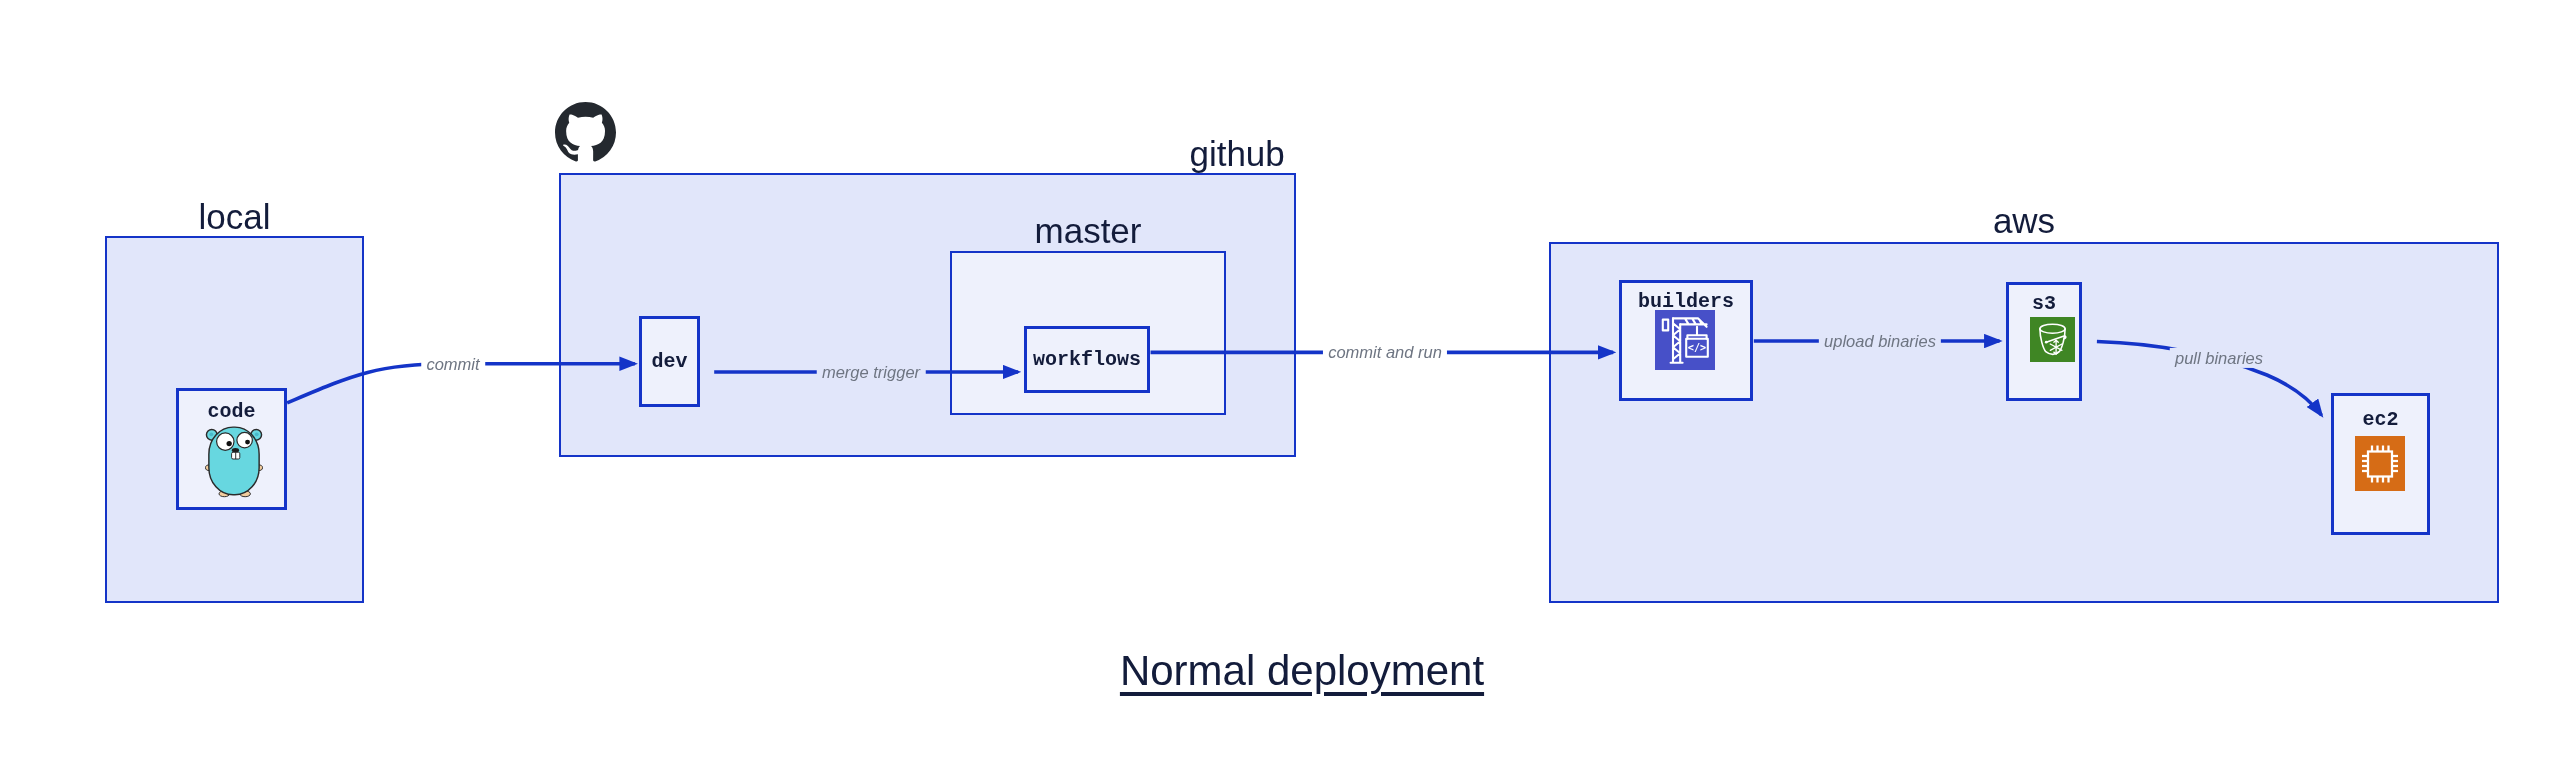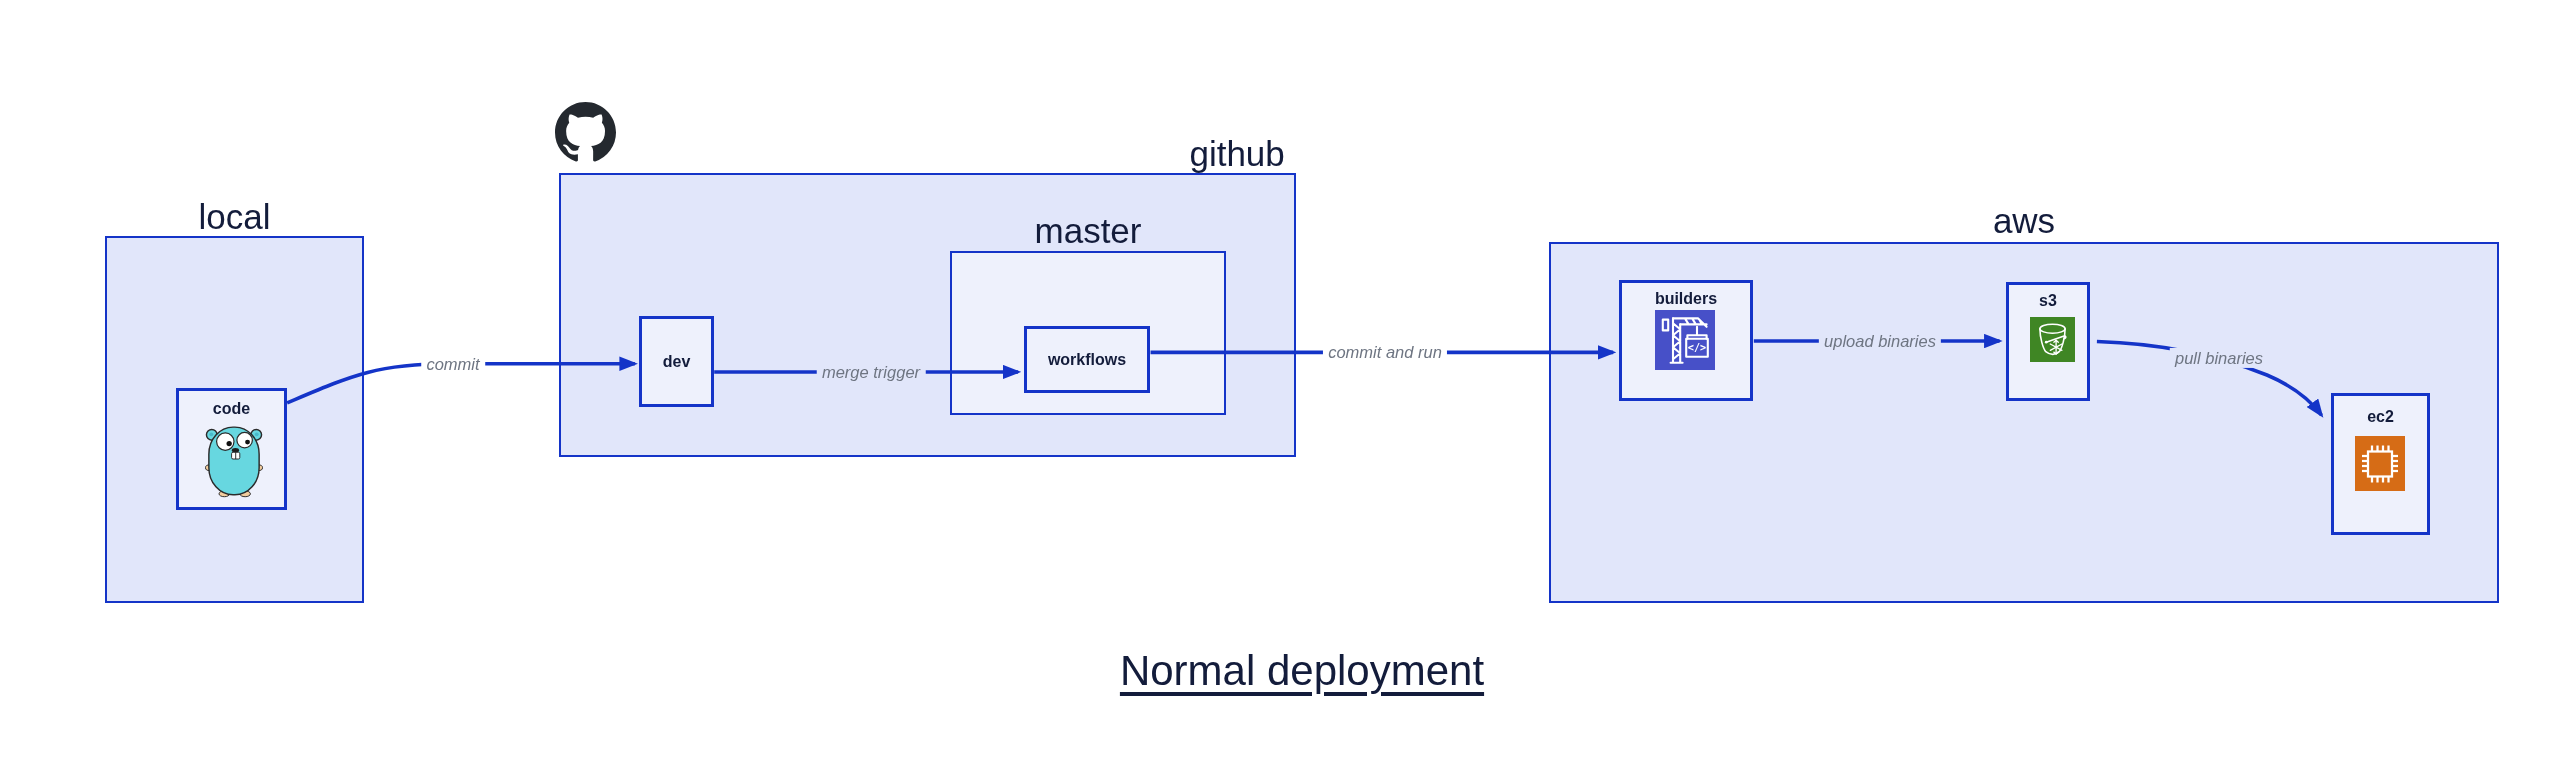--- a/index.html
+++ b/index.html
@@ -22,27 +22,27 @@
   .c-aws   {left:1549px;top:242px; width:950px;height:361px;}
 
   .container-label{position:absolute;color:var(--label_navy);font-size:35px;line-height:1.1;text-align:center;}
   .l-local {left:105px; top:198px; width:259px;text-align:center;}
   .l-github{left:559px;top:135px; width:732px;text-align:right;padding-right:6.2px;}
   .l-master{left:950px;top:212px; width:276px;}
   .l-aws   {left:1549px;top:202px; width:950px;}
 
   .node{position:absolute;border:3.6px solid var(--stroke_blue);background:var(--node_fill);}
   .n-code     {left:176px; top:380px;width:111px;height:122px;margin-top:8px;}
-  .n-dev      {left:639px;top:316px;width:75px;height:91px;display:flex;align-items:center;justify-content:center;}
+  .n-dev      {left:639px;top:316px;width:61px;height:91px;display:flex;align-items:center;justify-content:center;}
   .n-workflows{left:1024px;top:326px;width:126px;height:67px;display:flex;align-items:center;justify-content:flex-end;}
   .n-builders {left:1619px;top:280px;width:134px;height:121px;}
-  .n-s3       {left:2006px;top:282px;width:84px;height:119px;}
+  .n-s3       {left:2006px;top:282px;width:76px;height:119px;}
   .n-ec2      {left:2331px;top:393px;width:99px;height:142px;}
 
-  .node-label{display:block;width:100%;text-align:center;font-weight:bold;font-size:16px;color:var(--label_navy);}
+  .node-label{display:block;width:100%;text-align:center;font-weight:bold;font-size:20px;color:var(--label_navy);font-family:Liberation Mono, monospace;}
   .n-code .node-label{margin-top:9.3px;}
   .n-builders .node-label{margin-top:7.2px;}
   .n-s3 .node-label{margin-top:7.2px;}
   .n-ec2 .node-label{margin-top:12px;}
 
   .node-icon{position:absolute;}
   .i-gopher  {left:26px;top:30px;width:58px;height:77px;}
   .i-builders{left:33px;top:27px;width:60px;height:60px;}
   .i-s3      {left:21px;top:32px;width:45px; height:45px;}
   .i-ec2     {left:20.6px;top:39px;width:50px; height:57px;}

